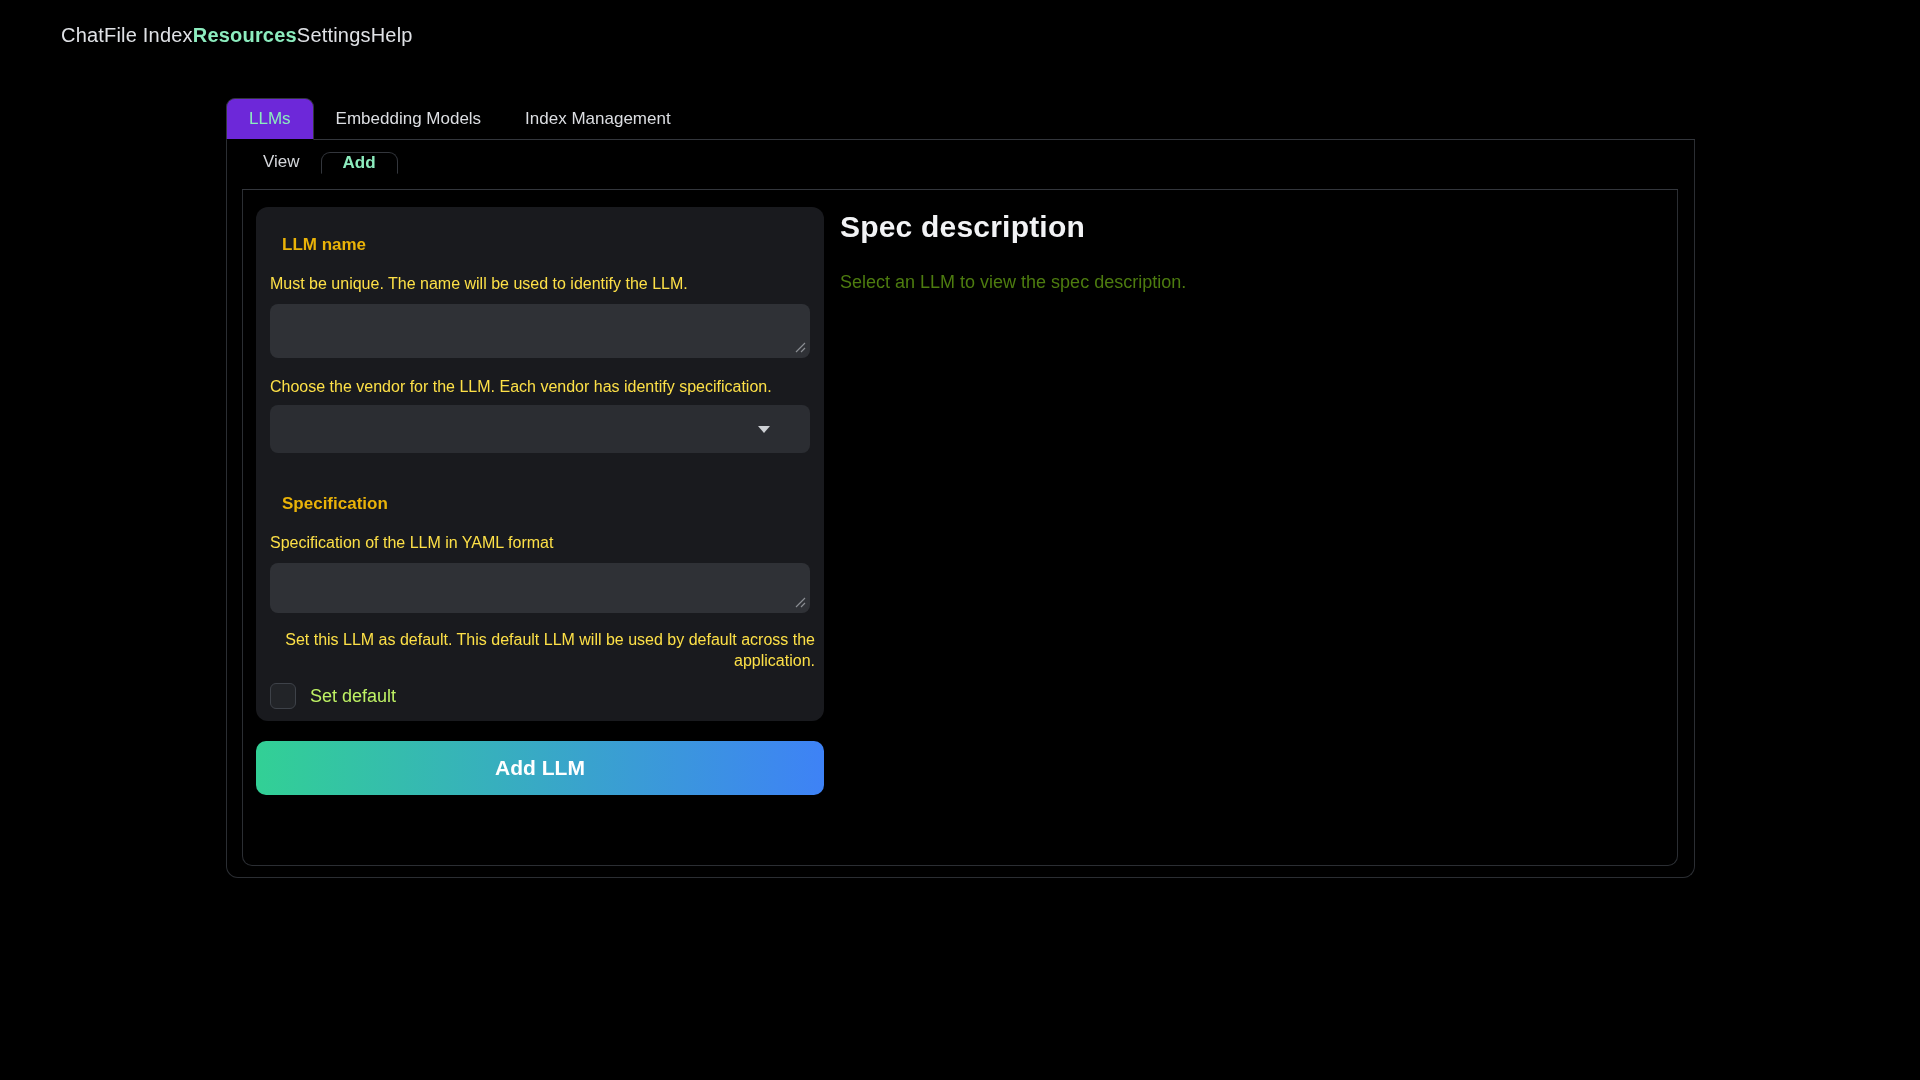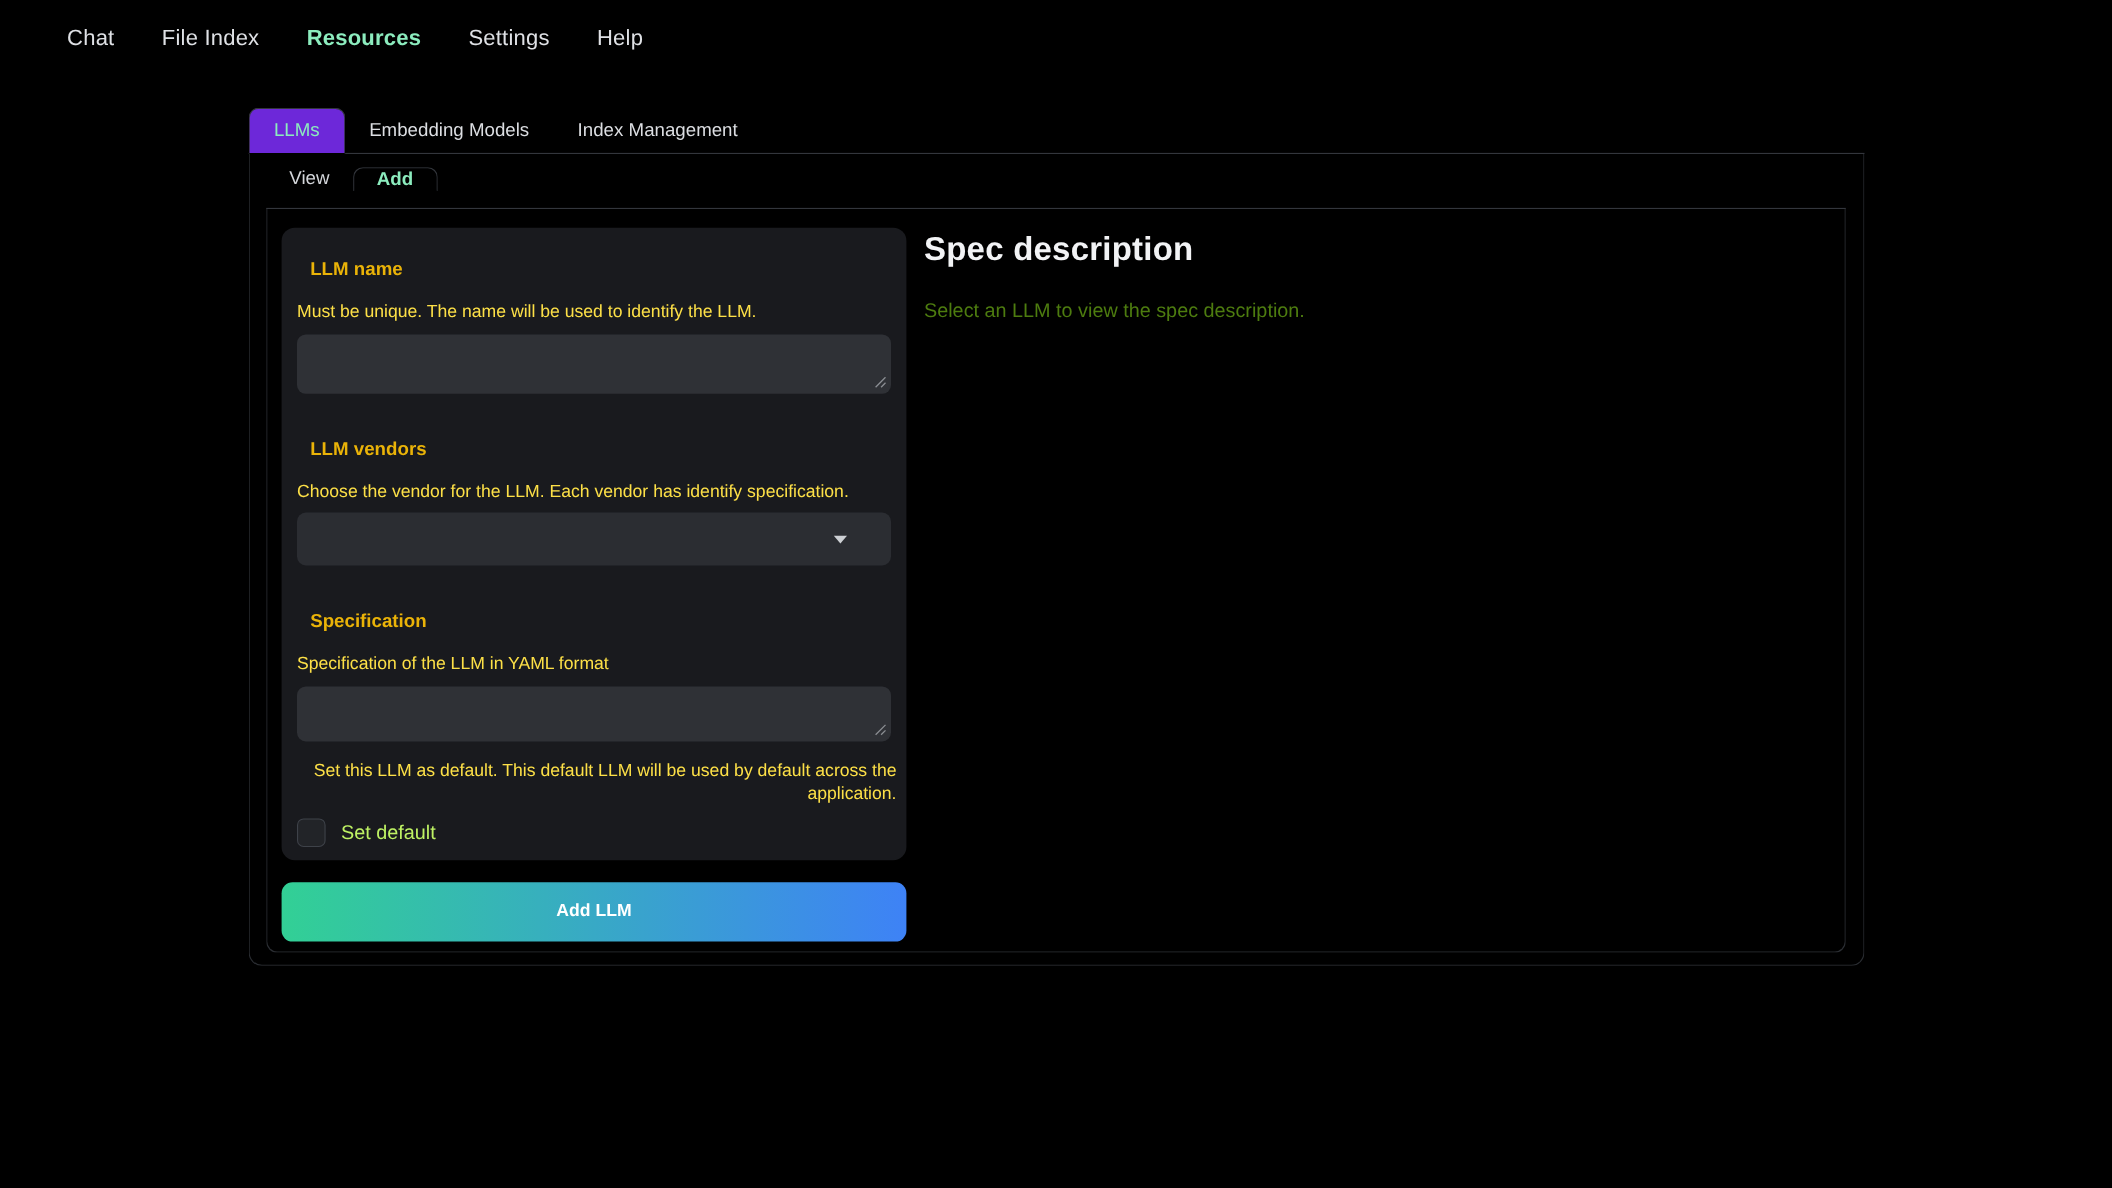--- a/index.html
+++ b/index.html
@@ -1,20 +1,20 @@
 <!DOCTYPE html>
 <html><head>
 <meta charset="utf-8">
 <style>
   * { margin:0; padding:0; box-sizing:border-box; }
   html,body { width:1920px; height:1080px; background:#000; overflow:hidden;
     font-family:"Liberation Sans","DejaVu Sans",sans-serif; }
 
   
-  .topnav { position:absolute; left:61px; top:24px; display:flex; gap:43px;
+  .topnav { position:absolute; left:61px; top:24px; display:flex; 
     font-size:20px; color:#dfe1e5; }
   .topnav .nav-item { cursor:pointer; letter-spacing:.2px; }
   .topnav .nav-item.active { color:#8cecbe; font-weight:700; }
 
   
   .tabrow1 { position:absolute; left:226px; top:98px; width:1469px; height:42px;
     display:flex; align-items:stretch; border-bottom:1px solid #33363c; }
   .tabrow1 .tab { display:flex; align-items:center; padding:0 22px; font-size:17px;
     color:#dcdee2; cursor:pointer; }
   .tabrow1 .tab.selected { background:#6d28d9; border:1px solid #33363c; border-bottom:1px solid #000;
@@ -59,21 +59,21 @@
 
   .gap-lg { margin-top:41px; }
   .default-desc { margin-top:16px; width:545px;text-align:right; }
   .chk-row { display:flex; align-items:center; gap:14px; margin-top:12px; cursor:pointer; }
   .chk-box { width:26px; height:26px; border-radius:6px; background:#222428;
     border:1.5px solid #3e4249; flex:none; }
   .chk-label { font-size:18px; color:#bef264; }
 
   .submit-btn { display:block; margin-top:20px; width:568px; height:54px; border:none;
     border-radius:10px; cursor:pointer; color:#fff; font-family:inherit;
-    font-size:16px; font-weight:700;
+    font-size:21px; font-weight:700;
     background:linear-gradient(90deg,#32d095 0%,#3e82f6 100%); }
 
   
   .spec-col { flex:1; padding-top:3px; }
   .spec-title { font-size:30px; font-weight:700; color:#f2f3f5; letter-spacing:.2px; }
   .spec-body { margin-top:28px; font-size:18px; color:#4d7c0f; }
 </style>
 </head>
 <body>
 
@@ -105,21 +105,20 @@
 
       <div class="sec-label">LLM name</div>
       <div class="sec-desc">Must be unique. The name will be used to identify the LLM.</div>
       <div class="txtarea">
         <textarea placeholder="" style=""></textarea>
         <svg class="grip" width="11" height="11" viewBox="0 0 11 11">
           <path d="M10 1 L1 10 M10 6 L6 10" stroke="#8a8d92" stroke-width="1.2" fill="none"></path>
         </svg>
       </div>
 
-      <div class="sec-label gap-lg">LLM vendors</div>
       <div class="sec-desc">Choose the vendor for the LLM. Each vendor has identify specification.</div>
       <div class="dropdown">
         <span></span>
         <span class="dd-arrow"></span>
       </div>
 
       <div class="sec-label gap-lg">Specification</div>
       <div class="sec-desc">Specification of the LLM in YAML format</div>
       <div class="txtarea short">
         <textarea placeholder="" style=""></textarea>

